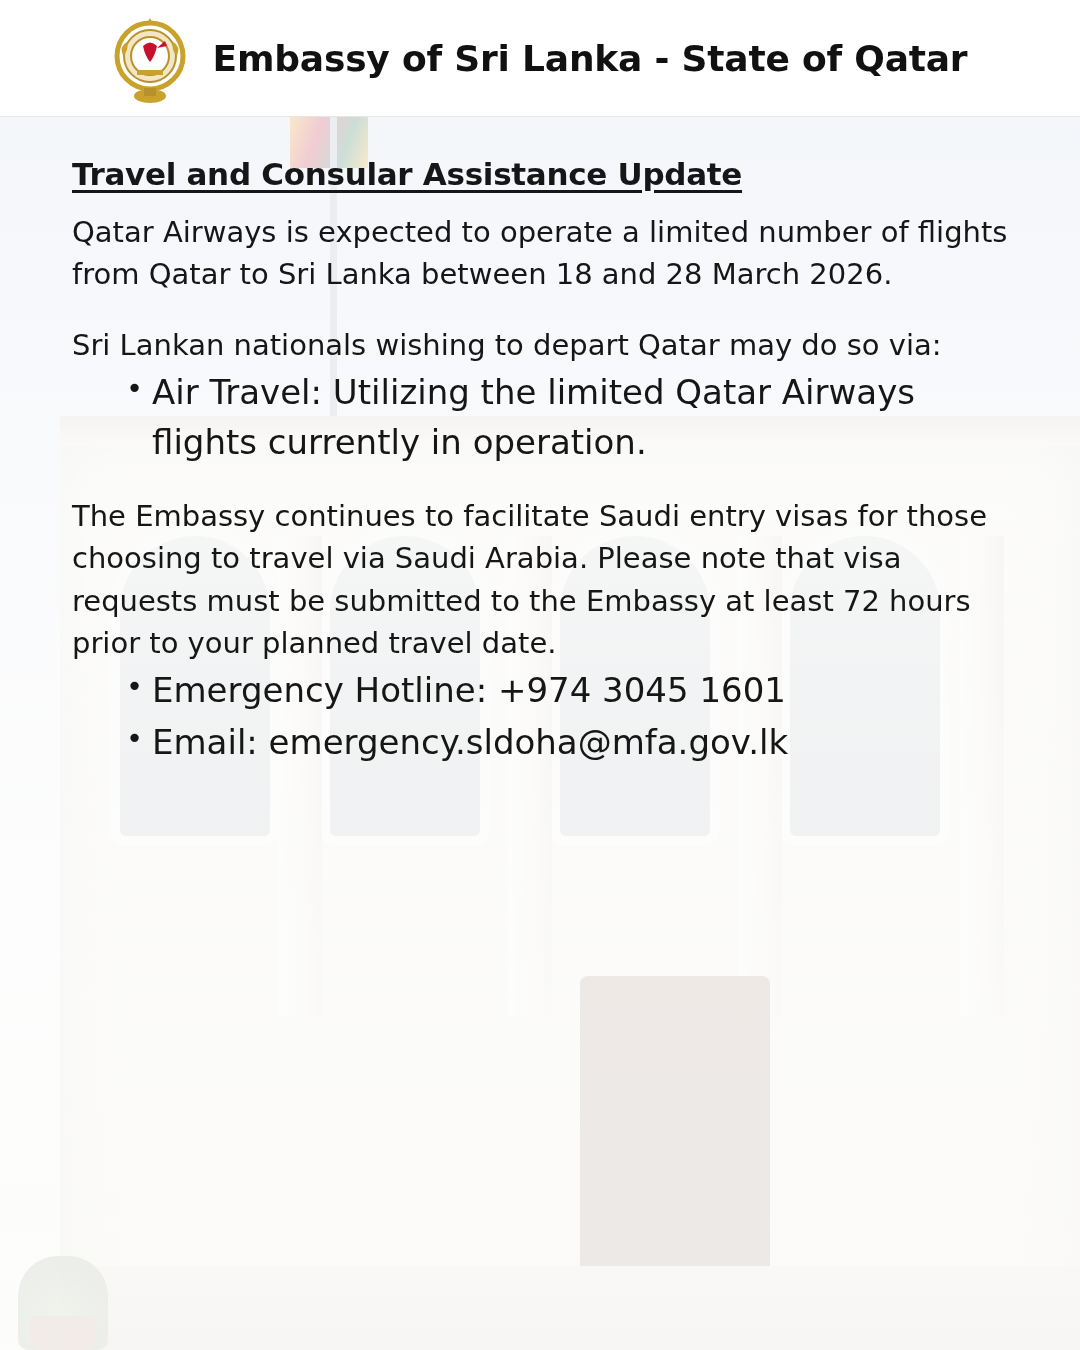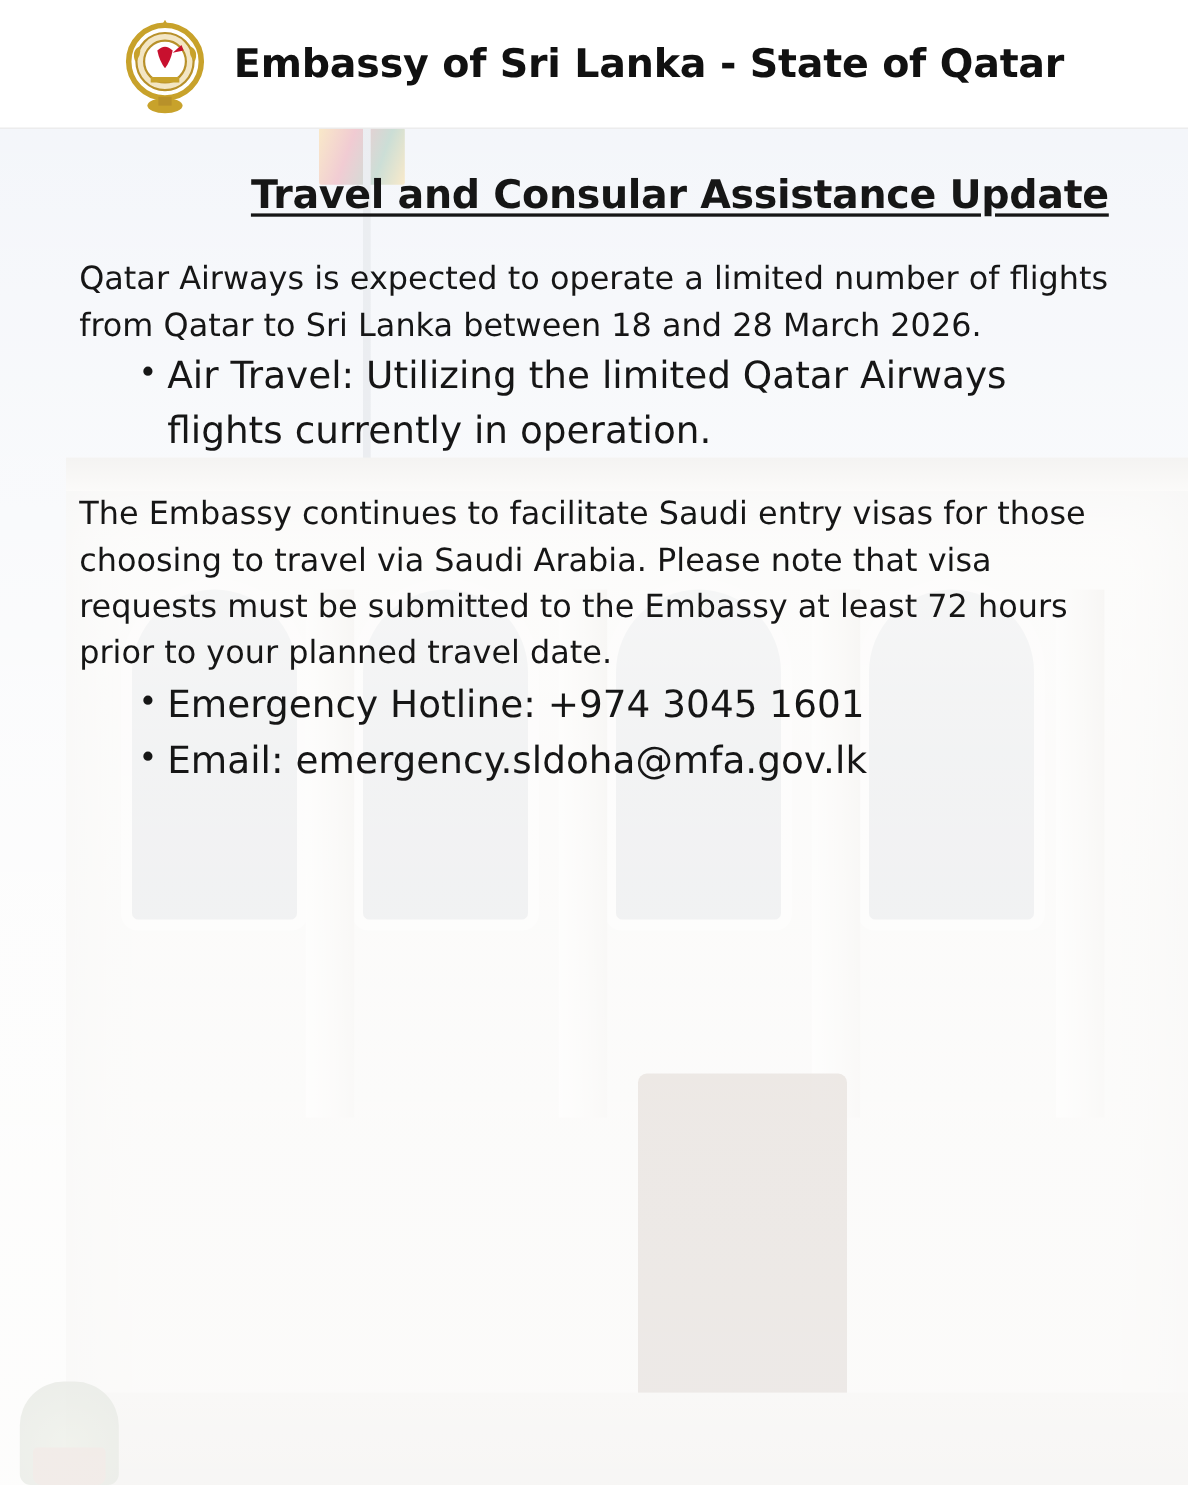--- a/index.html
+++ b/index.html
@@ -182,36 +182,36 @@
     left: 0;
     top: 116px;
     width: 1080px;
     height: 1234px;
     z-index: 4;
     padding: 38px 72px 0 72px;
     box-sizing: border-box;
     color: #161616;
   }
   .doc-title {
-    text-align: right;
-    font-size: 36px;
+    text-align: left;
+    font-size: 31px;
     font-weight: bold;
     line-height: 1.32;
     text-decoration: underline;
     text-underline-offset: 5px;
     margin: 0 0 6px 0;
     letter-spacing: -0.3px;
   }
   .doc-title .line2 { display: block; }
   .para {
     font-size: 29px;
     line-height: 1.46;
     margin: 28px 0 0 0;
   }
-  .para.first { margin-top: 30px; }
+  .para.first { margin-top: 16px; }
   ul.bullets {
     margin: 0;
     padding: 0 0 0 54px;
     list-style: none;
   }
   ul.bullets li {
     font-size: 34px;
     line-height: 1.46;
     position: relative;
     padding-left: 26px;
@@ -272,20 +272,21 @@
   </div>
 
   <div class="content">
 
     <h1 class="doc-title">
       <span>Travel and Consular Assistance Update</span>
     </h1>
 
     <p class="para first">Qatar Airways is expected to operate a limited number of flights from Qatar to Sri Lanka between 18 and 28 March 2026.</p>
 
+    <p class="para">Sri Lankan nationals wishing to depart Qatar may do so via:</p>
     <ul class="bullets">
       <li>Air Travel: Utilizing the limited Qatar Airways flights currently in operation.</li>
     </ul>
 
     <p class="para">The Embassy continues to facilitate Saudi entry visas for those choosing to travel via Saudi Arabia. Please note that visa requests must be submitted to the Embassy at least 72 hours prior to your planned travel date.</p>
 
 
     <ul class="bullets">
       <li>Emergency Hotline: +974 3045 1601</li>
       <li>Email: emergency.sldoha@mfa.gov.lk</li>

